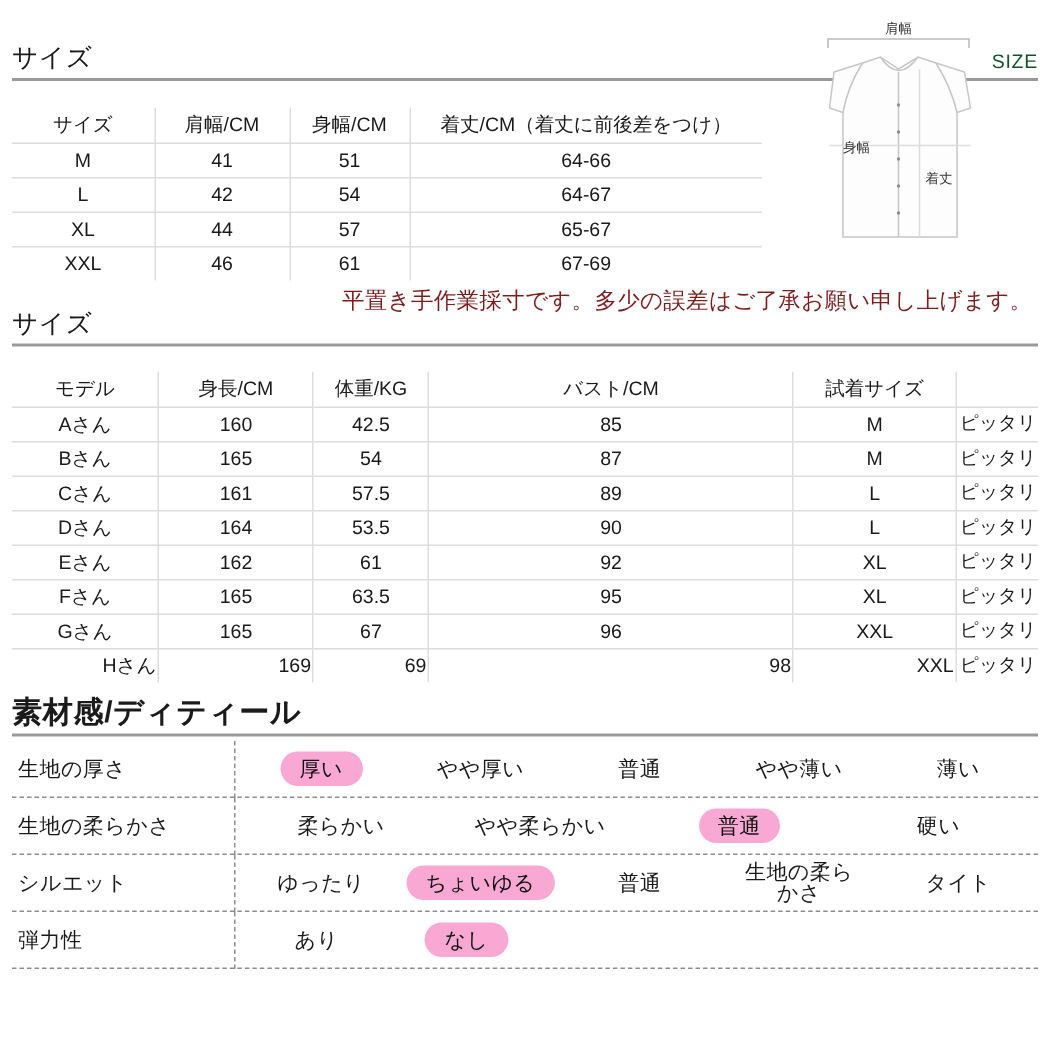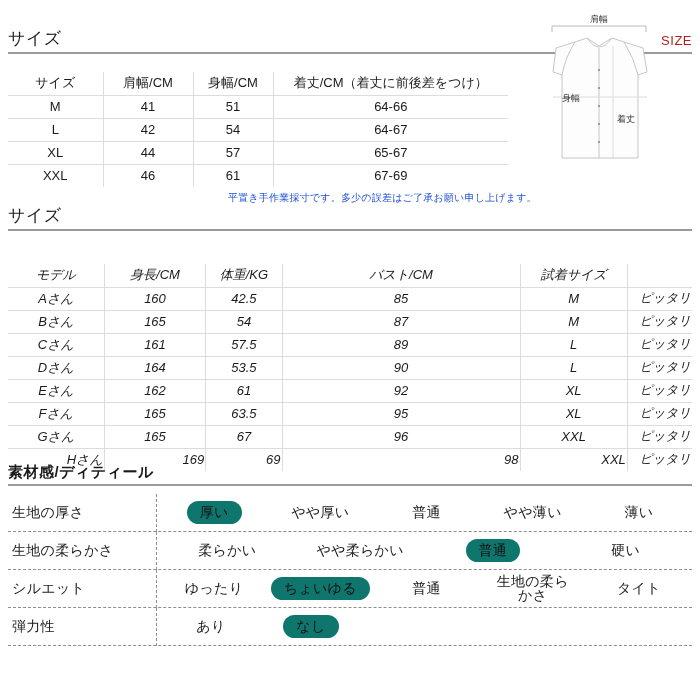--- a/index.html
+++ b/index.html
@@ -25,24 +25,24 @@
     justify-content: space-between;
   }
   .sec-head .title {
     font-size: 17px;
     letter-spacing: 0.5px;
     line-height: 1.1;
   }
   .sec-head .title-en {
     font-size: 13px;
     letter-spacing: 0.5px;
-    color: #b91c1c;
+    color: #14532d;
     padding-bottom: 1px;
   }
-  .sec-head.bold .title { font-weight: bold; font-size: 15px; }
+  .sec-head.bold .title { font-weight: bold; font-size: 20px; }
 
   
   .tbl {
     position: absolute;
     border-collapse: collapse;
     font-size: 13px;
   }
   .tbl td, .tbl th {
     border: 1px solid #dcdcdc;
     text-align: center;
@@ -59,38 +59,38 @@
   #size-table col.c4 { width: 235px; }
   #size-table tr.hdr td { border-top: none; }
   #size-table tr td:first-child { border-left: none; }
   #size-table tr td:last-child { border-right: none; }
   #size-table tr:last-child td { border-bottom: none; }
 
   
   .note {
     position: absolute;
     left: 228px; top: 191px;
-    font-size: 10px;
-    color: #1d4ed8;
+    font-size: 15px;
+    color: #7f1d1d;
     letter-spacing: 0.2px;
   }
 
   
-  #model-table { left: 8px; top: 264px; width: 684px; font-style: italic; }
+  #model-table { left: 8px; top: 248px; width: 684px; }
   #model-table col.m1 { width: 100px; }
   #model-table col.m2 { width: 105px; }
   #model-table col.m3 { width: 78px; }
   #model-table col.m4 { width: 250px; }
   #model-table col.m5 { width: 110px; }
   #model-table col.m6 { width: 41px; }
   #model-table tr.hdr td { border-top: none; }
   #model-table tr td:first-child { border-left: none; }
   #model-table tr td:last-child { border-right: none; }
   #model-table tr:last-child td { border-bottom: none; text-align: right; }
-  #model-table td.fitcell { text-align: left; padding-left: 12px; font-size: 12.5px; }
+  #model-table td.fitcell { text-align: left; padding-left: 2px; font-size: 12.5px; }
 
   
   #material-block {
     position: absolute;
     left: 8px; top: 494px;
     width: 684px;
   }
   .mrow {
     display: flex;
     align-items: center;
@@ -125,21 +125,21 @@
     justify-content: center;
     height: 38px;
   }
   .opt > span {
     display: inline-block;
     padding: 4px 13px 5px;
     border-radius: 13px;
     line-height: 1;
   }
   .opt.selected > span {
-    background: #0f766e;
+    background: #f9a8d4;
     color: #111;
   }
 
   
   #vest-diagram {
     position: absolute;
     left: 534px; top: 2px;
     width: 164px; height: 186px;
   }
   .diagram-label {

